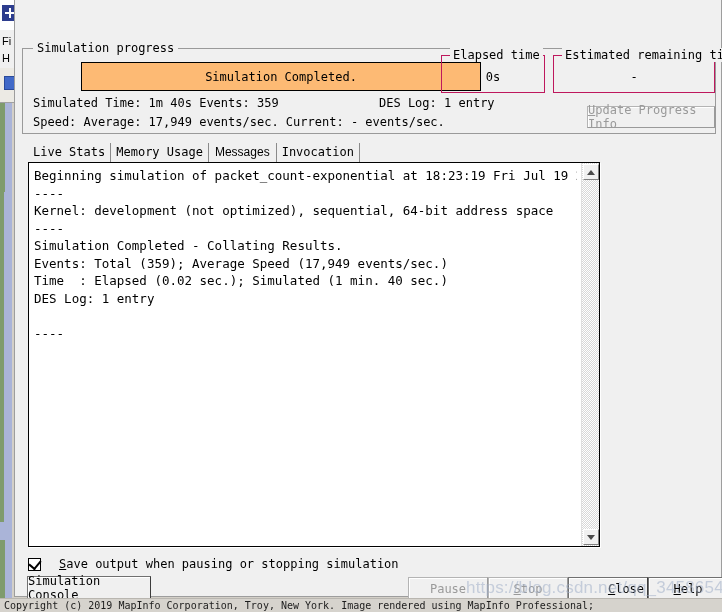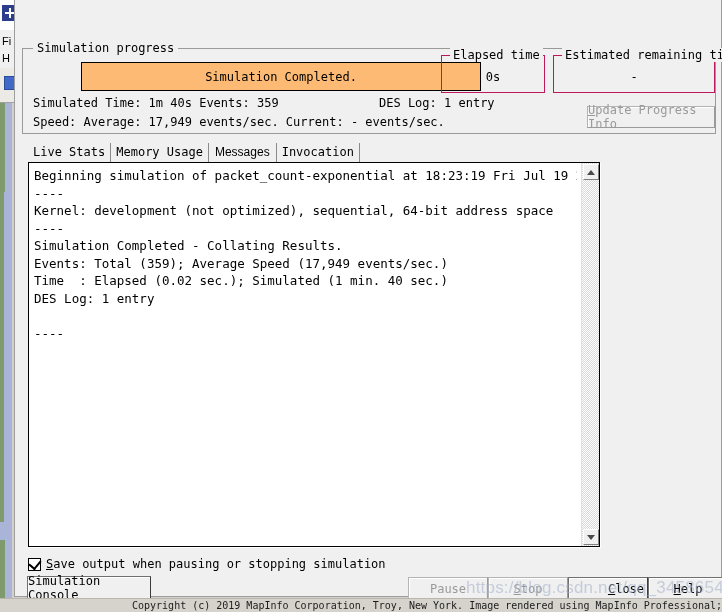--- a/index.html
+++ b/index.html
@@ -339,21 +339,21 @@
   }
   .sb-tri.up { border-bottom: 5px solid #4a4a4a; }
   .sb-tri.down { border-top: 5px solid #4a4a4a; }
 
   
   #save-check-row {
     position: absolute;
     left: 13px; top: 557px;
     display: flex;
     align-items: center;
-    gap: 5px;
+    gap: 18px;
   }
   .checkbox {
     width: 13px; height: 13px;
     border: 1px solid #000000;
     background: #ffffff;
     box-sizing: border-box;
     position: relative;
     cursor: default;
   }
   .checkbox .mark {
@@ -389,21 +389,20 @@
     background: #d6d3cd;
     font-family: "DejaVu Sans Mono", monospace;
     font-size: 10px;
     color: #1c1c1c;
     line-height: 14px;
     padding-left: 4px;
     box-sizing: border-box;
     white-space: nowrap;
     overflow: hidden;
     border-top: 1px solid #b9b6b0;
-    text-align: right;
   }
 
   
   #watermark {
     position: absolute;
     left: 466px; top: 578px;
     font-family: "Liberation Sans", sans-serif;
     font-size: 17px;
     color: rgba(160,175,200,0.55);
     letter-spacing: 0.2px;

